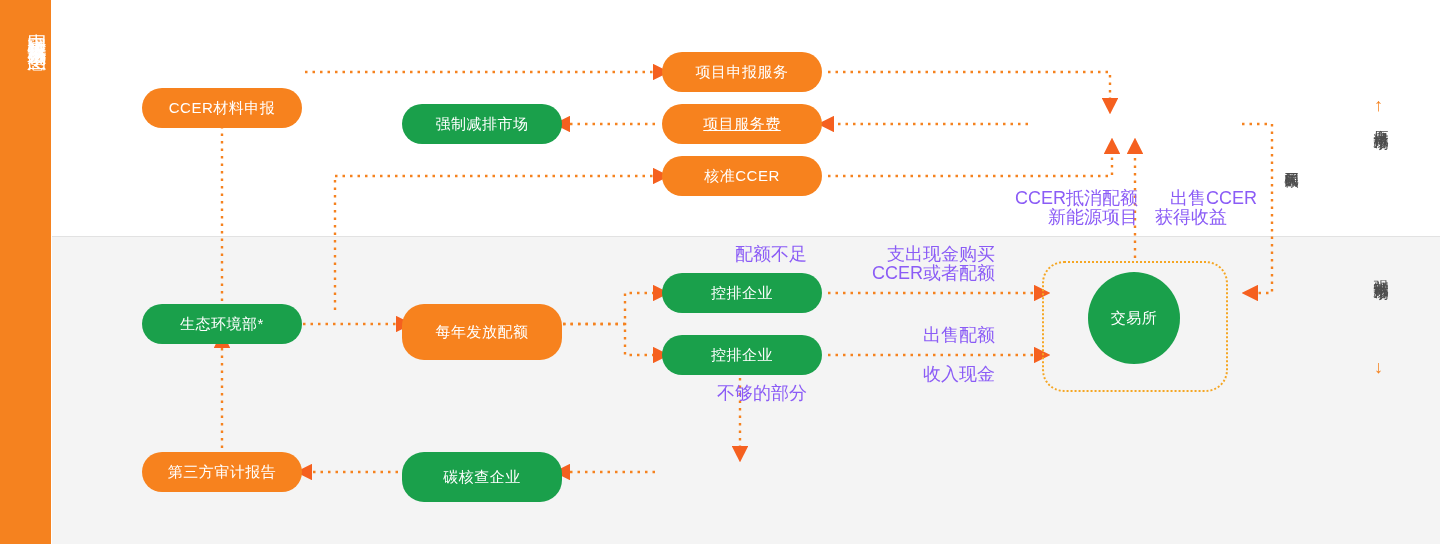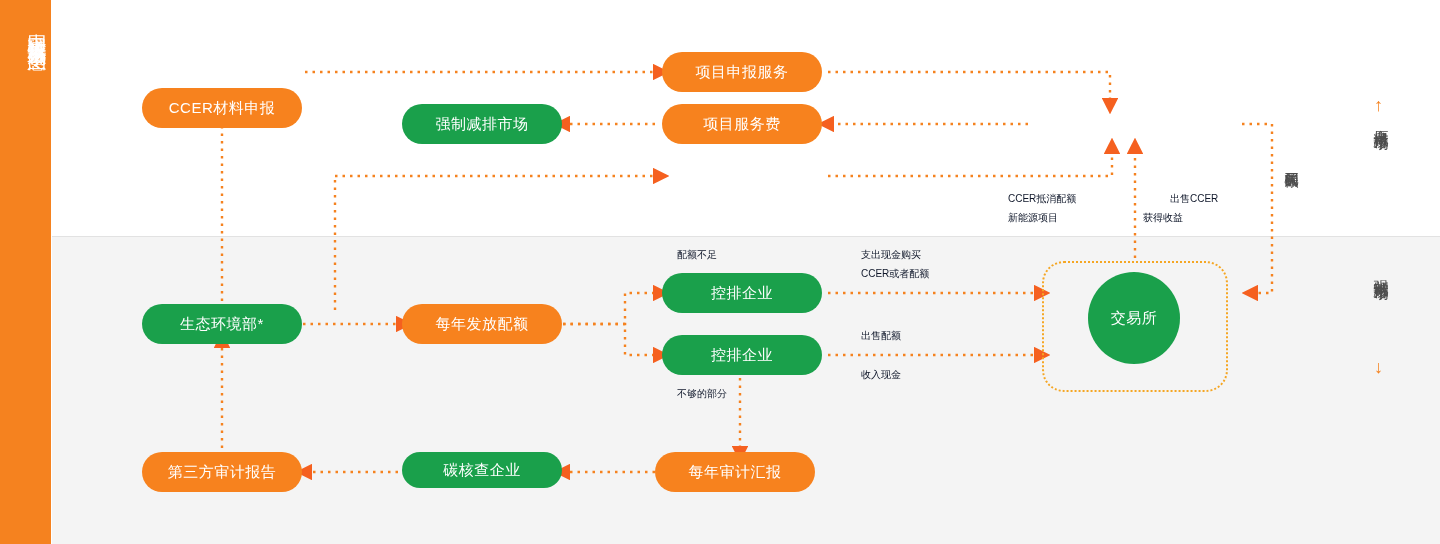--- a/index.html
+++ b/index.html
@@ -44,22 +44,22 @@
   .node.circle{border-radius:50%;}
 
   
   .exchange-box{
     position:absolute;left:1042px;top:261px;width:186px;height:131px;
     border:2px dotted #f5a623;border-radius:22px;box-sizing:border-box;
   }
 
   
   .lbl{
-    position:absolute;color:#0f172a;font-size:10px;line-height:19px;
-    text-align:left;white-space:nowrap;
+    position:absolute;color:#8b5cf6;font-size:18px;line-height:19px;
+    text-align:right;white-space:nowrap;
   }
 
   
   .market{
     position:absolute;color:#4d4d4d;font-size:15px;line-height:21px;
     writing-mode:vertical-rl;text-orientation:upright;letter-spacing:1px;
     white-space:nowrap;
   }
   .market-arrow{position:absolute;color:#f5821f;font-size:18px;line-height:18px;}
 </style>
@@ -128,58 +128,58 @@
   </div>
 
   <div class="node orange" style="left:662px;top:52px;width:160px;height:40px;">
     <span>项目申报服务</span>
   </div>
 
   <div class="node green" style="left:402px;top:104px;width:160px;height:40px;">
     <span>强制减排市场</span>
   </div>
 
-  <div class="node orange" style="left:662px;top:104px;width:160px;height:40px;">
+  <div class="node orange" style="left:662px;top:104px;width:160px;height:40px;text-decoration:underline;">
     <span>项目服务费</span>
   </div>
 
+  <div class="node orange" style="left:662px;top:156px;width:160px;height:40px;">
+    <span>核准CCER</span>
+  </div>
 
 
   <div class="node green" style="left:142px;top:304px;width:160px;height:40px;">
     <span>生态环境部*</span>
   </div>
 
-  <div class="node orange" style="left:402px;top:304px;width:160px;height:40px;">
+  <div class="node orange" style="left:402px;top:304px;width:160px;height:56px;">
     <span>每年发放配额</span>
   </div>
 
   <div class="node green" style="left:662px;top:273px;width:160px;height:40px;">
     <span>控排企业</span>
   </div>
 
   <div class="node green" style="left:662px;top:335px;width:160px;height:40px;">
     <span>控排企业</span>
   </div>
 
   <div class="exchange-box"></div>
   <div class="node green circle" style="left:1088px;top:272px;width:92px;height:92px;">
     <span>交易所</span>
   </div>
 
   <div class="node orange" style="left:142px;top:452px;width:160px;height:40px;justify-content:center;">
     <span>第三方审计报告</span>
   </div>
 
-  <div class="node green" style="left:402px;top:452px;width:160px;height:36px;">
+  <div class="node green" style="left:402px;top:452px;width:160px;height:50px;">
     <span>碳核查企业</span>
   </div>
 
-  <div class="node orange" style="left:655px;top:452px;width:160px;height:40px;">
-    <span>每年审计汇报</span>
-  </div>
 
   <div class="lbl" style="left:1008px;top:189px;width:130px;">CCER抵消配额</div>
   <div class="lbl" style="left:1008px;top:208px;width:130px;">新能源项目</div>
 
   <div class="lbl" style="left:1170px;top:189px;width:84px;">出售CCER</div>
   <div class="lbl" style="left:1143px;top:208px;width:84px;">获得收益</div>
 
   <div class="market" style="left:1281px;top:162px;height:110px;color:#4d4d4d;font-size:14px;letter-spacing:0;">购买碳配额</div>
 
   <div class="lbl" style="left:677px;top:245px;width:130px;">配额不足</div>

